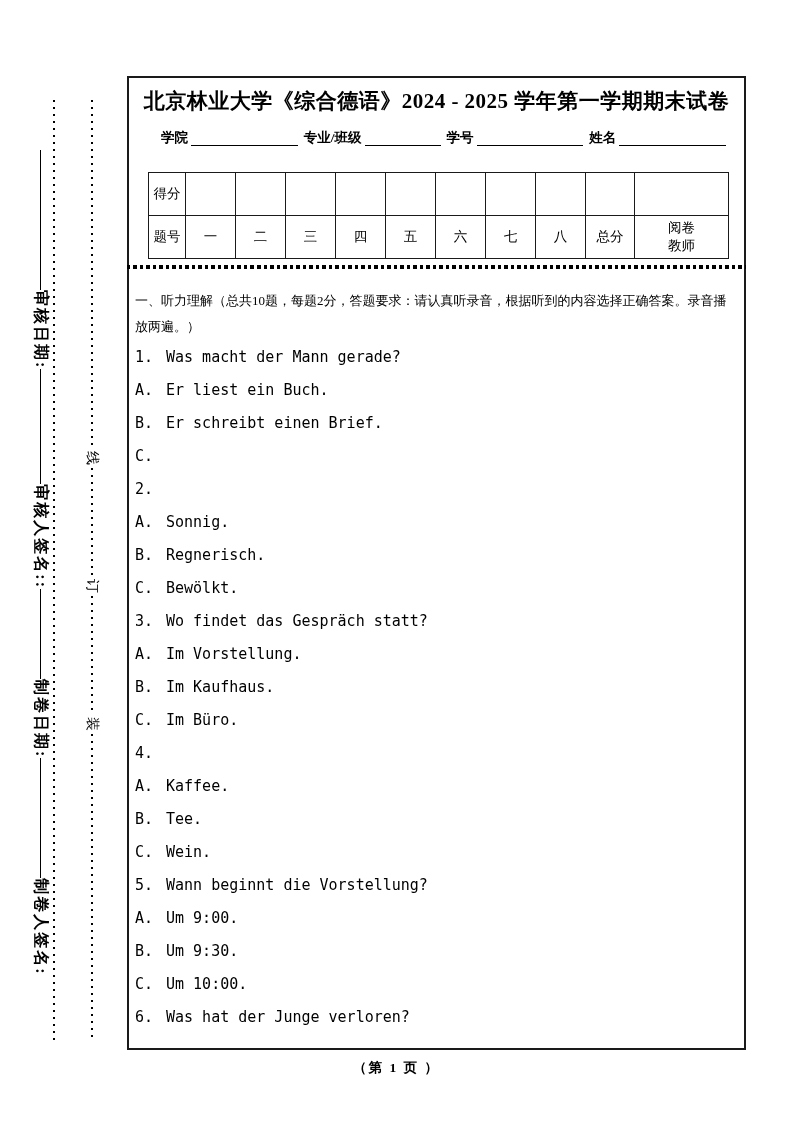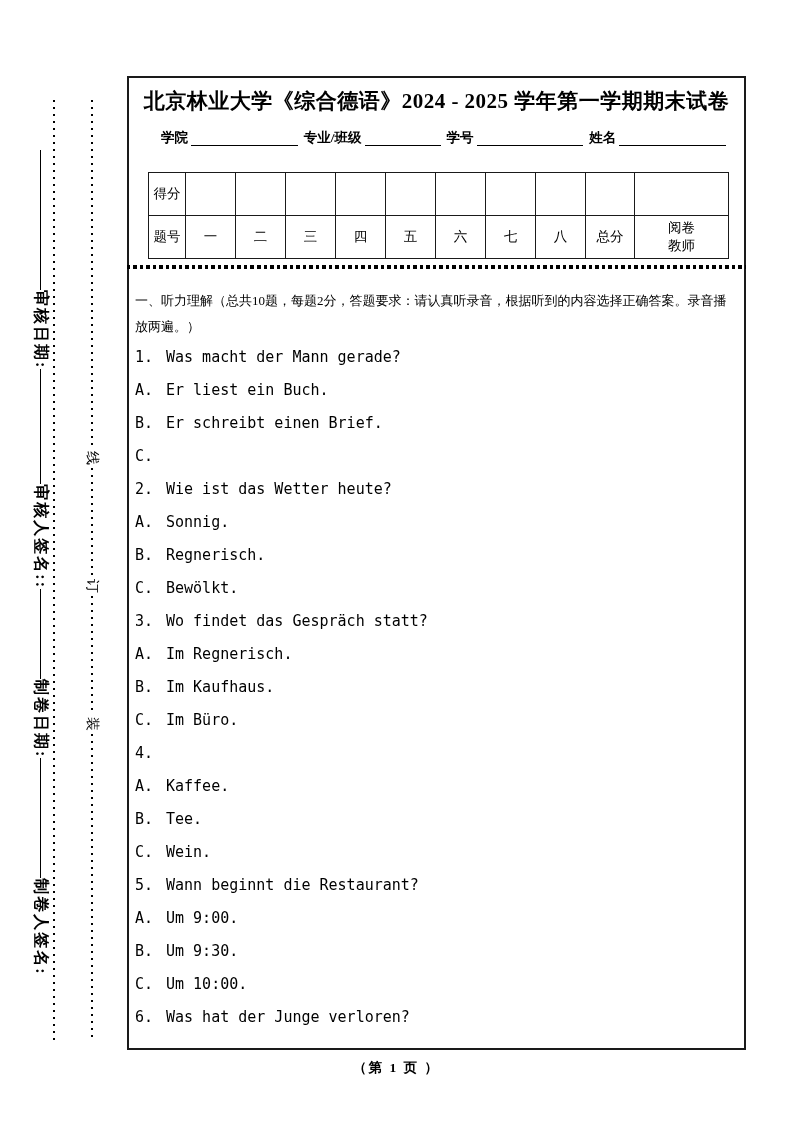--- a/index.html
+++ b/index.html
@@ -184,42 +184,41 @@
     <div class="line">
       <span class="pre">B.</span>
       <span>Er schreibt einen Brief.</span>
     </div>
     <div class="line">
       <span class="pre">C.</span>
     </div>
 
     <div class="line">
       <span class="pre">2.</span>
-      <span>Wie ist das Wetter heute?</span>
     </div>
     <div class="line">
       <span class="pre">A.</span>
       <span>Sonnig.</span>
     </div>
     <div class="line">
       <span class="pre">B.</span>
       <span>Regnerisch.</span>
     </div>
     <div class="line">
       <span class="pre">C.</span>
       <span>Bewölkt.</span>
     </div>
 
     <div class="line">
       <span class="pre">3.</span>
       <span>Wo findet das Gespräch statt?</span>
     </div>
     <div class="line">
       <span class="pre">A.</span>
-      <span>Im Regnerisch.</span>
+      <span>Im Vorstellung.</span>
     </div>
     <div class="line">
       <span class="pre">B.</span>
       <span>Im Kaufhaus.</span>
     </div>
     <div class="line">
       <span class="pre">C.</span>
       <span>Im Büro.</span>
     </div>
 
@@ -234,21 +233,21 @@
       <span class="pre">B.</span>
       <span>Tee.</span>
     </div>
     <div class="line">
       <span class="pre">C.</span>
       <span>Wein.</span>
     </div>
 
     <div class="line">
       <span class="pre">5.</span>
-      <span>Wann beginnt die Restaurant?</span>
+      <span>Wann beginnt die Vorstellung?</span>
     </div>
     <div class="line">
       <span class="pre">A.</span>
       <span>Um 9:00.</span>
     </div>
     <div class="line">
       <span class="pre">B.</span>
       <span>Um 9:30.</span>
     </div>
     <div class="line">

